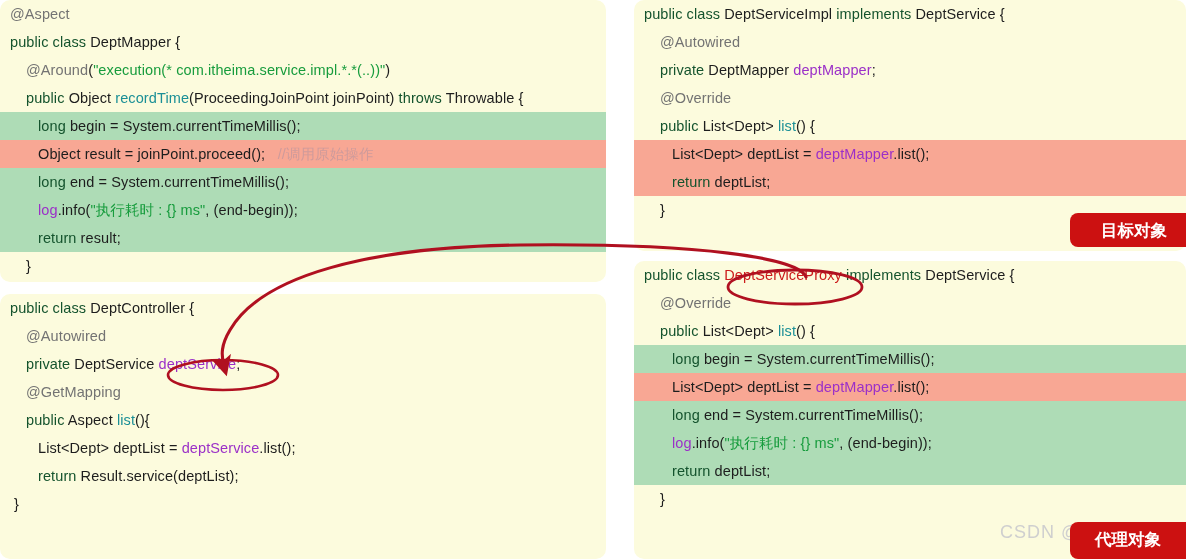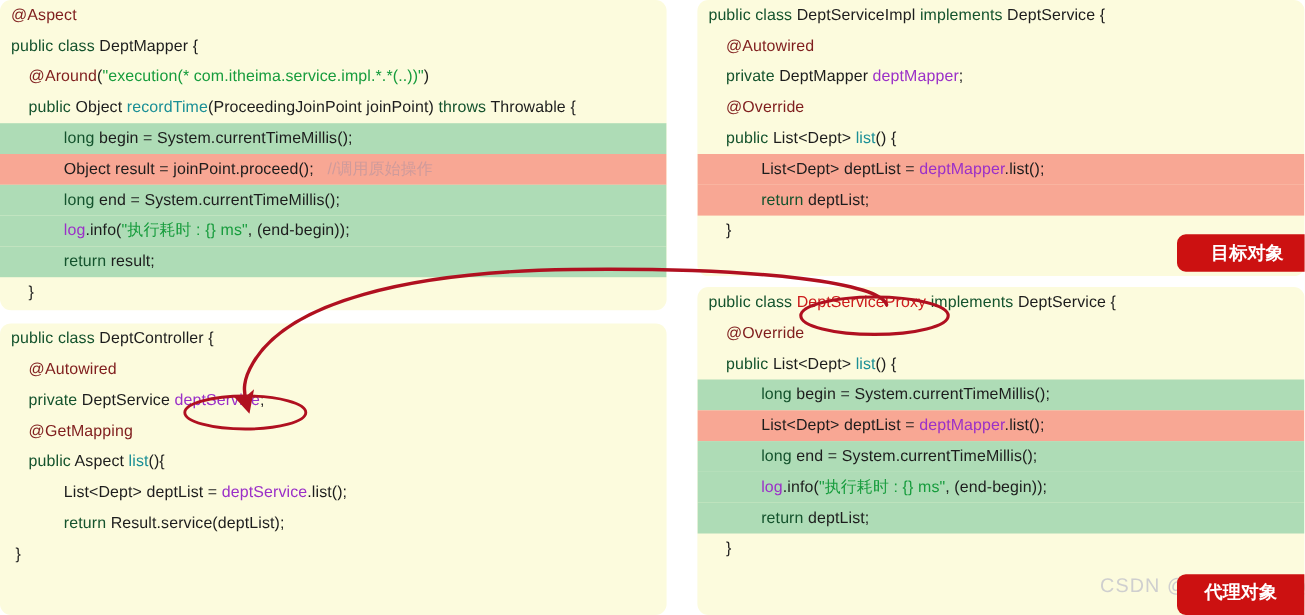--- a/index.html
+++ b/index.html
@@ -43,32 +43,32 @@
     font-size: 14.5px;
     white-space: pre;
     color: #1d1d1d;
     letter-spacing: 0.1px;
   }
   .line.hl-green { background: #aedcb6; }
   .line.hl-red   { background: #f8a794; }
 
   
   .kw   { color: #14532d; }        
-  .ann  { color: #7f1d1d; }        
+  .ann  { color: #737373; }        
   .str  { color: #179c3d; }        
   .mth  { color: #1a8f96; }        
   .fld  { color: #9b30c8; }        
   .cmt  { color: #cf9b9b; }        
   .plain{ color: #1d1d1d; }
   .red-txt { color: #cc1b1b; }
 
   
   .i0 { padding-left: 10px; }
   .i1 { padding-left: 26px; }
-  .i2 { padding-left: 58px; }
+  .i2 { padding-left: 38px; }
   .i3 { padding-left: 14px; }
 
   
   .badge {
     position: absolute;
     background: #cc1111;
     color: #ffffff;
     font-weight: bold;
     font-size: 16.5px;
     line-height: 34px;

